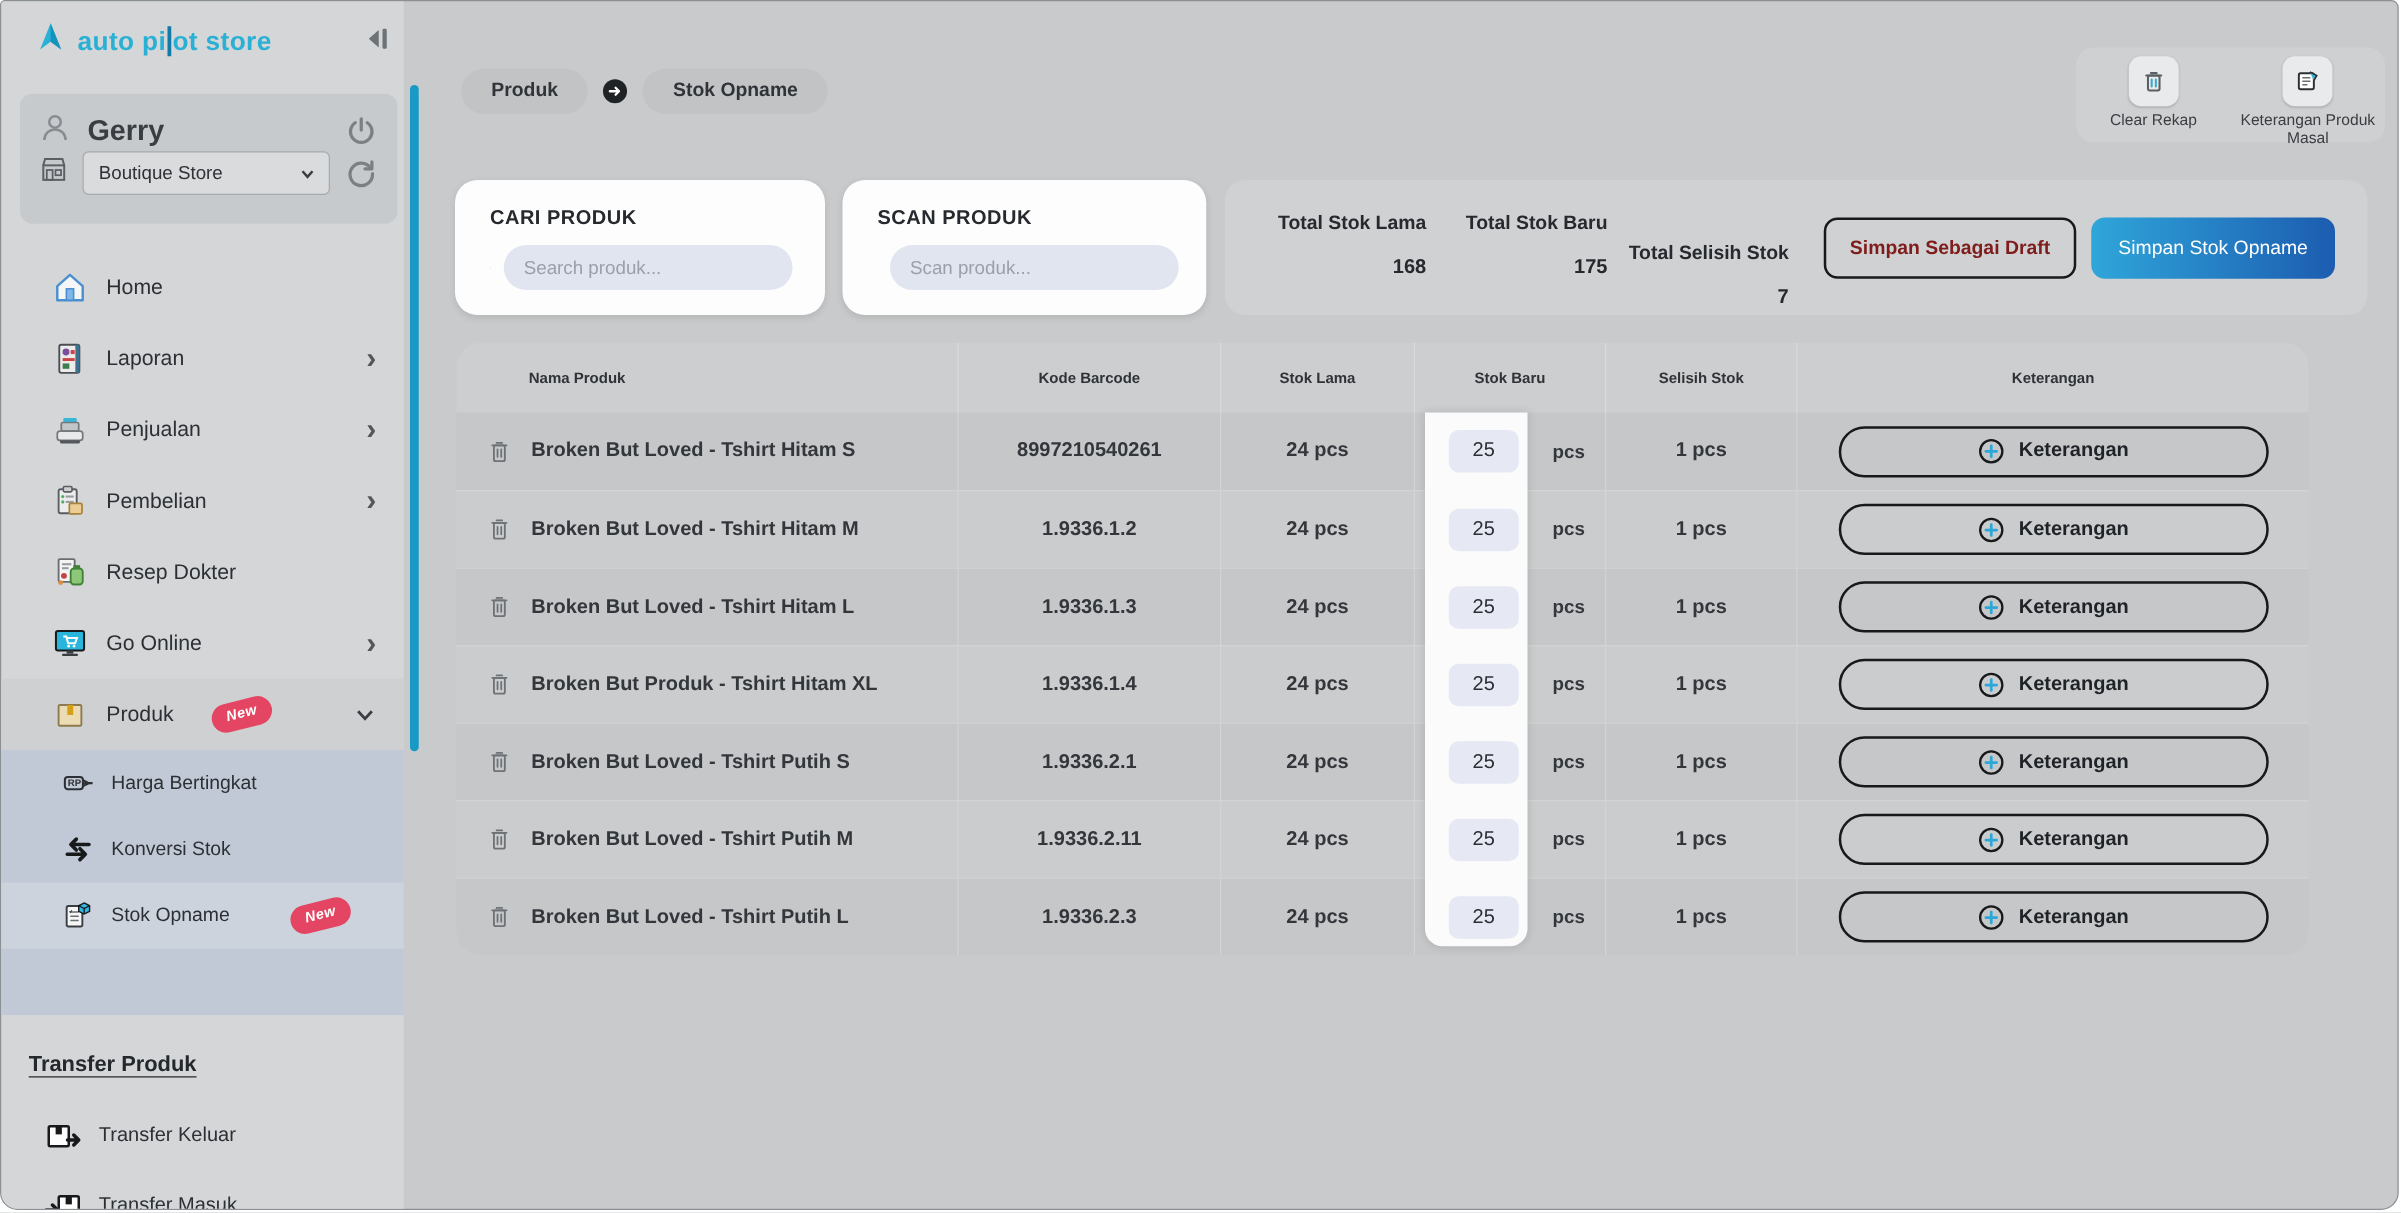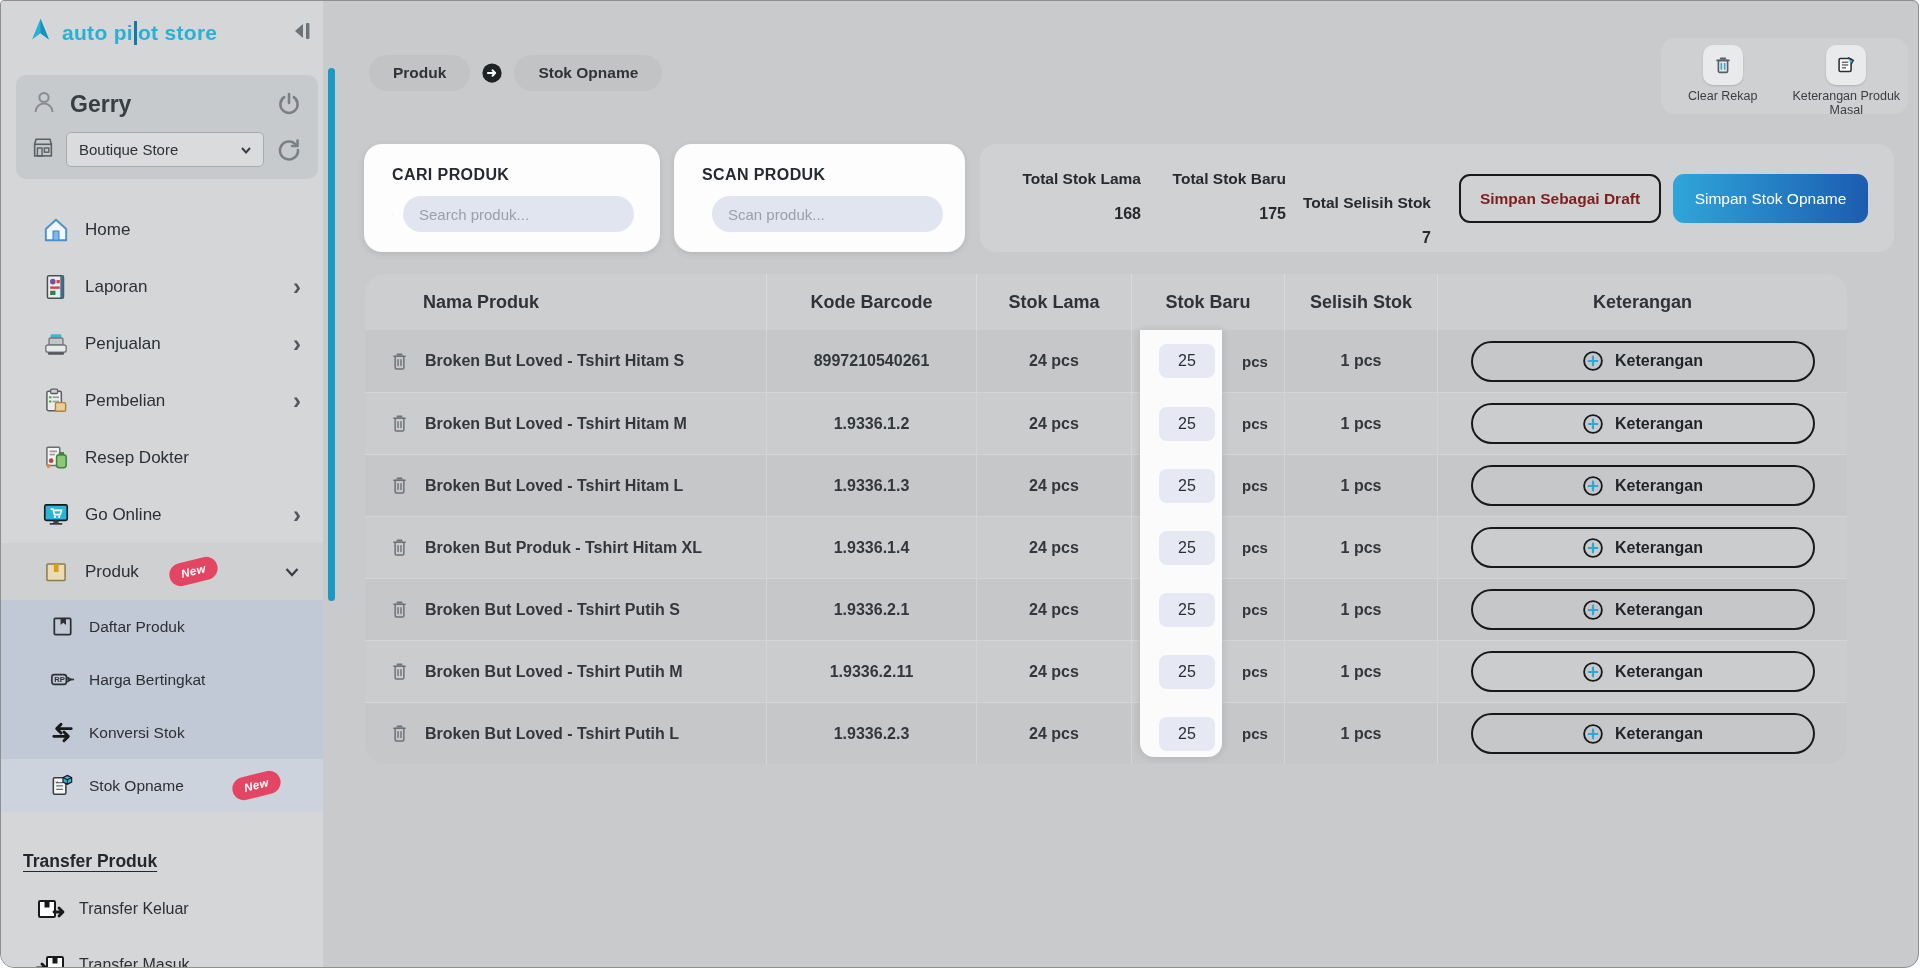--- a/index.html
+++ b/index.html
@@ -10,21 +10,21 @@
   
   .sidebar { position:absolute; left:0; top:0; width:322px; height:968px; background:#d4d6d8; }
   .logo { position:absolute; left:26px; top:16px; display:flex; align-items:center; gap:8px; }
   .logo-text { font-size:21px; font-weight:700; color:#2ab0d4; letter-spacing:.3px; }
   .logo-bar { display:inline-block; width:3px; height:24px; background:#1279a8; margin:0 1px; vertical-align:-5px; }
   .collapse-btn { position:absolute; left:286px; top:16px; width:28px; height:28px; cursor:pointer; }
 
   .user-card { position:absolute; left:15px; top:74px; width:302px; height:104px; background:#c7cacd; border-radius:10px; padding:13px 16px 0 14px; }
   .uc-row { display:flex; align-items:center; }
   .uc-name { font-size:23px; font-weight:700; color:#393e43; margin-left:12px; flex:1; }
-  .uc-row2 { margin-top:12px; }
+  .uc-row2 { }
   .store-select { margin-left:10px; flex:1; height:35px; background:#d9dbdd; border:1px solid #a7abae;
                   border-radius:5px; display:flex; align-items:center; padding:0 10px 0 12px;
                   font-size:15px; color:#2e3236; cursor:pointer; }
   .store-select span { flex:1; }
   .icon-btn { cursor:pointer; display:flex; align-items:center; justify-content:center; }
 
   .menu { position:absolute; left:0; top:200px; width:322px; }
   .m-item { height:57px; display:flex; align-items:center; padding:0 22px 0 40px; cursor:pointer; }
   .m-item .m-ic { width:30px; height:30px; flex:0 0 30px; }
   .m-item .m-label { margin-left:14px; font-size:17px; color:#2c3034; flex:1; }
@@ -36,21 +36,21 @@
   .sm-item .m-ic { width:27px; height:27px; flex:0 0 27px; }
   .sm-item .m-label { margin-left:13px; font-size:15.5px; color:#2c3034; }
   .sm-active { background:#ccd3dd; }
 
   .badge-new { display:inline-block; background:#e34562; color:#fff; font-size:11.5px; font-style:italic;
                font-weight:700; padding:5px 12px 6px; border-radius:14px; transform:rotate(-14deg); letter-spacing:.5px; }
   .m-produk .badge-new { margin-left:30px; }
   .sm-active .badge-new { margin-left:48px; }
 
   .transfer-header { position:absolute; left:22px; top:840px; font-size:17.5px; font-weight:700;
-                     color:#24282c; text-decoration:underline; text-underline-offset:4px;margin-top:10px; }
+                     color:#24282c; text-decoration:underline; text-underline-offset:4px; }
   .t-item { position:absolute; left:0; width:322px; height:56px; display:flex; align-items:center; padding:0 22px 0 34px; cursor:pointer; }
   .t-item .m-ic { width:32px; height:32px; flex:0 0 32px; }
   .t-item .m-label { margin-left:12px; font-size:16px; color:#2c3034; }
 
   .scrollbar-thumb { position:absolute; left:327px; top:67px; width:7px; height:533px; background:#189ac4; border-radius:4px; cursor:pointer; }
 
   
   .breadcrumb { position:absolute; left:368px; top:54px; display:flex; align-items:center; gap:11px; }
   .bc-pill { background:#c1c3c5; border-radius:19px; padding:9px 24px; font-size:15.5px; font-weight:700; color:#303438; cursor:pointer; }
   .bc-arrow { width:22px; height:22px; }
@@ -84,21 +84,21 @@
                border:2.5px solid #17191b; border-radius:11px; font-size:15.5px; font-weight:700; color:#7f1d1d;
                cursor:pointer; font-family:"Liberation Sans",sans-serif; }
   .btn-save { position:absolute; left:693px; top:30px; width:195px; height:49px;
               background:linear-gradient(90deg,#2fa6da,#1c5cb0); border:none; border-radius:11px;
               font-size:15.5px; font-weight:400; color:#fff; cursor:pointer; font-family:"Liberation Sans",sans-serif; }
 
   
   .table-wrap { position:absolute; left:364px; top:273px; width:1482px; height:490px; border-radius:20px; overflow:hidden; }
   .tgrid { display:grid; grid-template-columns:402px 210px 155px 153px 153px 409px; }
   .thead { height:56px; background:#cdcecf; }
-  .thead > div { display:flex; align-items:center; justify-content:center; font-size:18px; font-weight:700;
+  .thead > div { display:flex; align-items:center; justify-content:center; font-size:12px; font-weight:700;
                  color:#2f3337; border-right:1px solid #d9dadb; }
   .thead > div:last-child { border-right:none; }
   .th-name { justify-content:flex-start !important; padding-left:58px; }
   .trow { height:62px; }
   .trow:nth-child(odd) { background:#c6c7c9; }
   .trow:nth-child(even) { background:#cbcccd; }
   .trow + .trow { border-top:1px solid #d2d4d5; }
   .trow > div { display:flex; align-items:center; justify-content:center; border-right:1px solid #d2d4d5;
                 font-size:16px; font-weight:700; color:#33373b; }
   .trow > div:last-child { border-right:none; }
@@ -256,27 +256,20 @@
         <span style="flex:1;"></span>
         <svg width="18" height="18" viewBox="0 0 18 18">
             <polyline points="3.5,6 9,12 14.5,6" fill="none" stroke="#3a3e42" stroke-width="2.2"></polyline>
           </svg>
       </div>
     </div>
 
     <div class="submenu">
       <div class="sm-item">
         <span class="m-ic"><svg width="27" height="27" viewBox="0 0 28 28">
-              <rect x="5.5" y="5.5" width="17" height="17" rx="1.2" fill="none" stroke="#2c3034" stroke-width="1.8"></rect>
-              <path d="M12 5.5 v7 l2.8 -2.3 2.8 2.3 v-7 Z" fill="#2c3034"></path>
-            </svg></span>
-        <span class="m-label">Daftar Produk</span>
-      </div>
-      <div class="sm-item">
-        <span class="m-ic"><svg width="27" height="27" viewBox="0 0 28 28">
               <rect x="3" y="9" width="15" height="10" rx="2.5" fill="none" stroke="#2c3034" stroke-width="1.7"></rect>
               <text x="5.5" y="16.8" font-size="8" font-weight="bold" fill="#2c3034" font-family="Liberation Sans,sans-serif">RP</text>
               <path d="M18 11.5 L23 14 L18 16.5" fill="none" stroke="#2c3034" stroke-width="1.7"></path>
               <path d="M23 14 H26" stroke="#2c3034" stroke-width="1.7"></path>
               <circle cx="20" cy="14" r="1.1" fill="#2c3034"></circle>
             </svg></span>
         <span class="m-label">Harga Bertingkat</span>
       </div>
       <div class="sm-item">
         <span class="m-ic"><svg width="27" height="27" viewBox="0 0 28 28">

